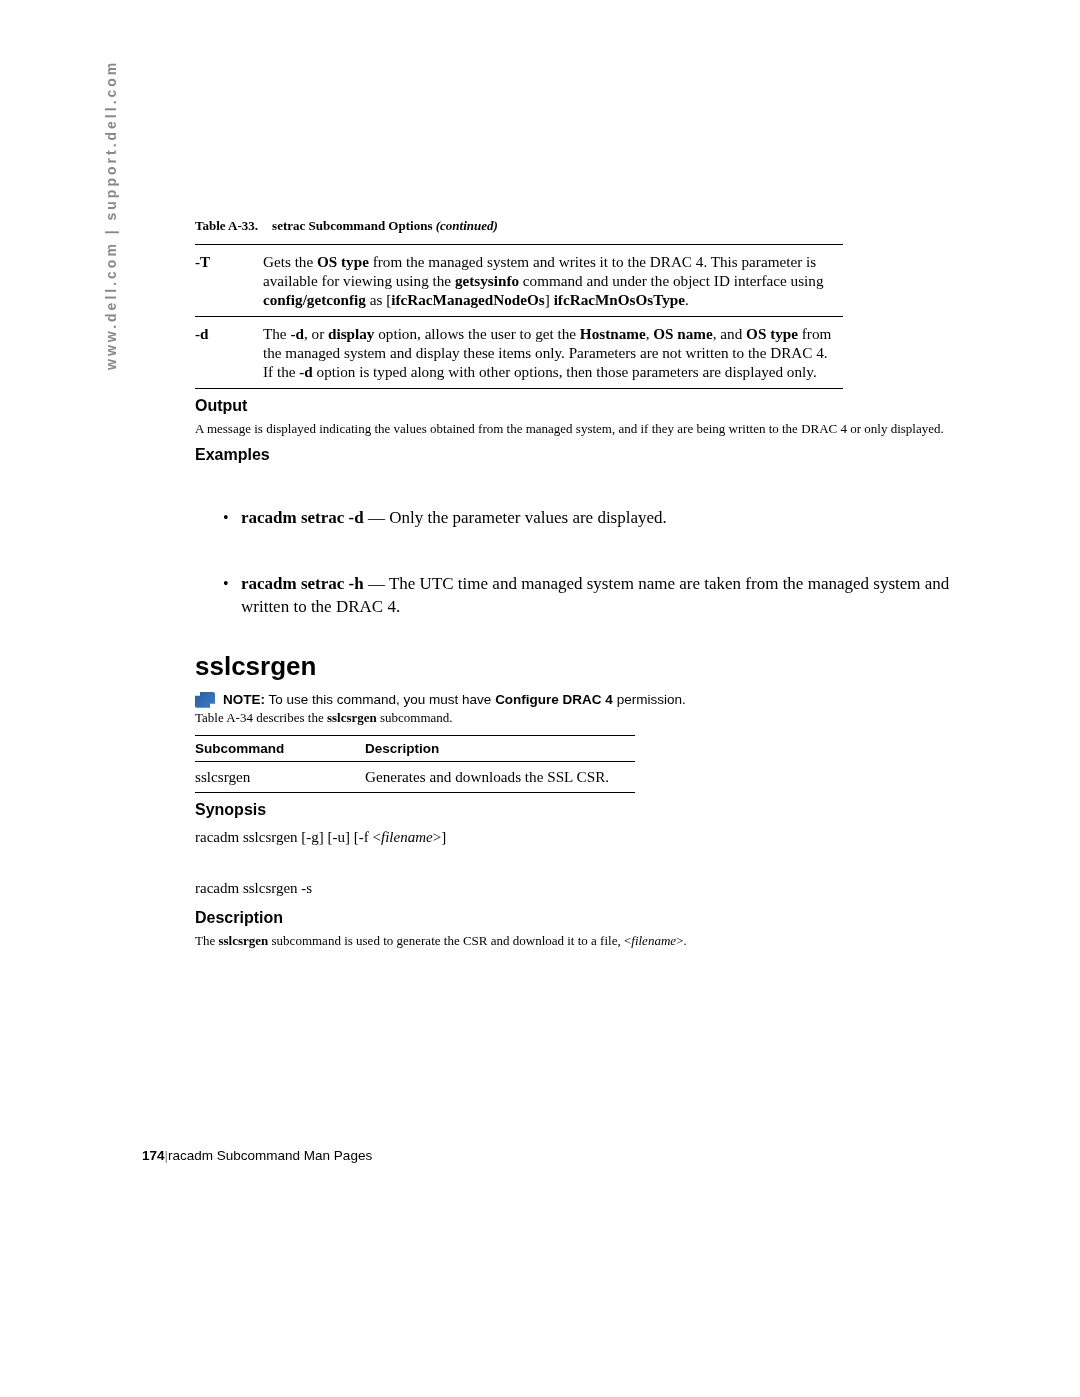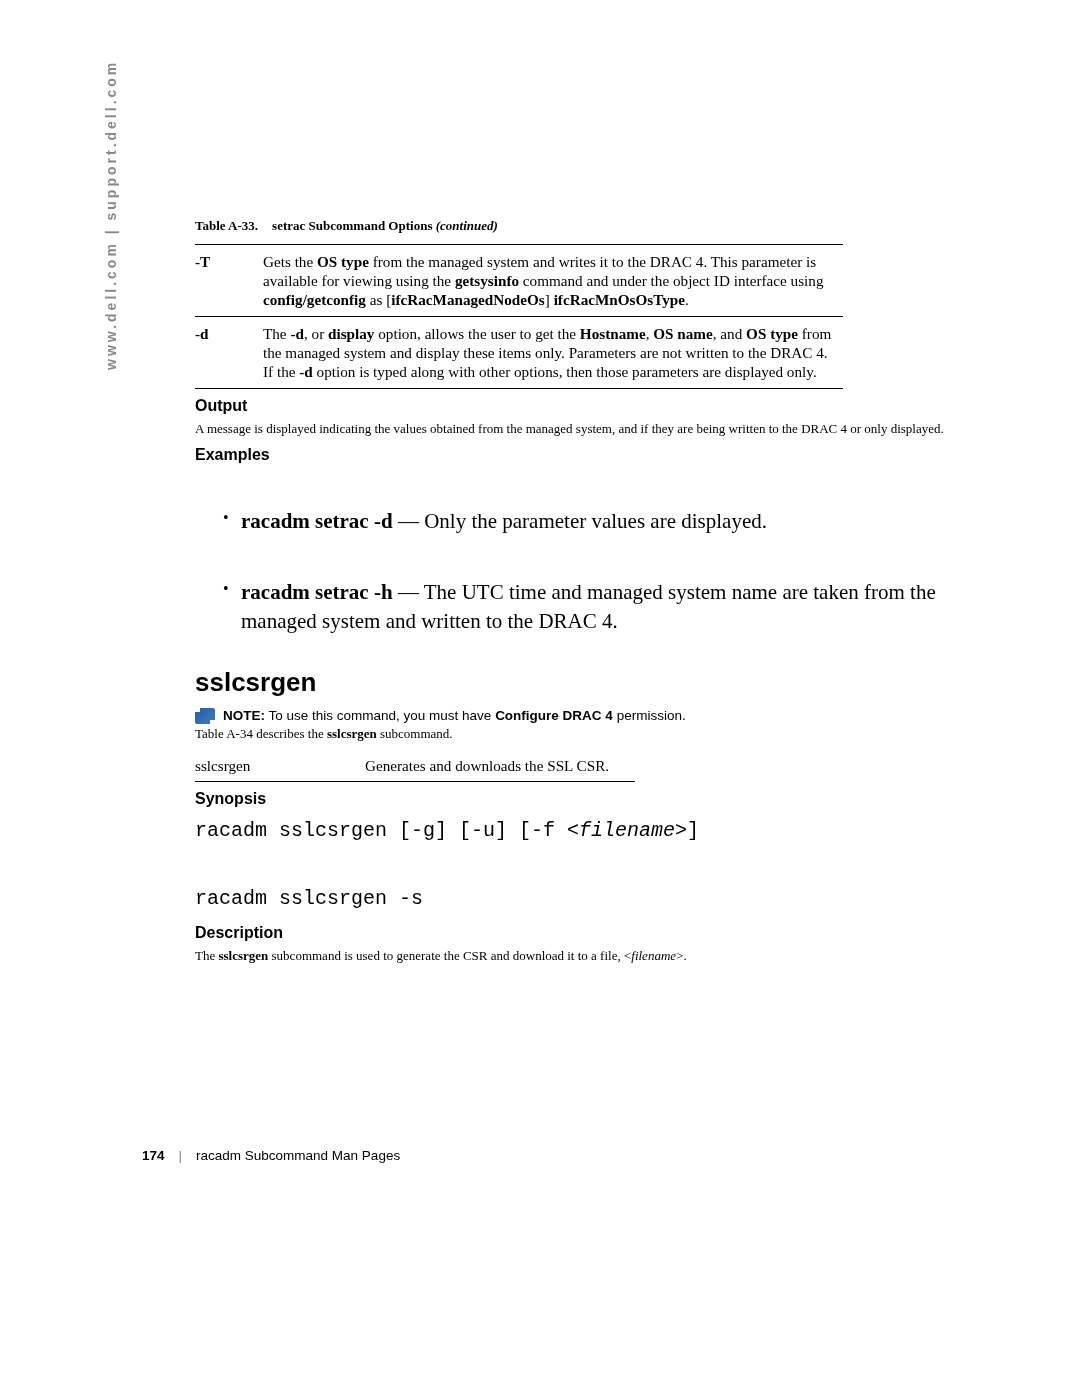--- a/index.html
+++ b/index.html
@@ -42,21 +42,21 @@
   table.opt-table tr.mid td { border-top: 1px solid #000; }
 
   
   h4.section { font-family: Arial, Helvetica, sans-serif; font-weight: bold; font-size: 16px; margin-top: 8px; margin-bottom: 6px; }
   h2.cmd { font-family: Arial, Helvetica, sans-serif; font-weight: bold; font-size: 26px; margin-top: 32px; margin-bottom: 10px; }
 
   p.body { font-size: 13px; line-height: 1.3; margin-top: 2px; }
 
   
   ul.ex { list-style: none; margin-top: 8px; padding-left: 28px; }
-  ul.ex li { position: relative; font-size: 21px; line-height: 1.35; margin-bottom: 8px; padding-left: 18px; margin-top: 43px; }
+  ul.ex li { position: relative; font-size: 17px; line-height: 1.35; margin-bottom: 8px; padding-left: 18px; margin-top: 43px; }
   ul.ex li::before { content: "•"; position: absolute; left: 0; top: 0; font-size: 16px; }
   ul.ex li .cmd { font-weight: bold; }
 
   
   .note-row { display: flex; align-items: center; gap: 8px; }
   .note-icon {
     width: 20px; height: 16px;
     background: linear-gradient(135deg, #2a5d9e 0%, #3c7cc8 100%);
     clip-path: polygon(0% 25%, 25% 25%, 25% 0%, 100% 0%, 100% 75%, 75% 75%, 75% 100%, 0% 100%);
     border-radius: 2px;
@@ -68,34 +68,33 @@
   
   table.desc-table { width: 440px; border-collapse: collapse; margin-top: 8px; }
   table.desc-table th {
     text-align: left; font-family: Arial, Helvetica, sans-serif; font-weight: bold; font-size: 13.5px;
     border-top: 1.5px solid #000; border-bottom: 1px solid #000; padding: 5px 0;
   }
   table.desc-table td { font-size: 15.2px; padding: 6px 0; border-bottom: 1.5px solid #000; }
   table.desc-table .col1 { width: 170px; }
 
   
-  pre.code { font-family: Liberation Mono, monospace; font-size: 20px; line-height: 1.7; margin-top: 4px; white-space: pre; }
+  pre.code { font-family: Liberation Serif, serif; font-size: 15px; line-height: 1.7; margin-top: 4px; white-space: pre; }
   pre.code .it { font-style: italic; }
 
   
   .footer {
     position: absolute;
     left: 142px;
     top: 1148px;
     font-family: Arial, Helvetica, sans-serif;
     font-size: 13.5px;
     color: #000;
     display: flex;
     align-items: center;
-    gap: 14px;
   }
   .footer .pg { font-weight: bold; }
   .footer .sep { color: #888; }
 
   b { font-weight: bold; text-align: center; }
 </style>
 </head>
 <body>
 
 <div class="side-text">www.dell.com | support.dell.com</div>
@@ -137,20 +136,24 @@
     </div>
   </div>
 
   <p class="body">
     <span>Table A-34 describes the </span><b>sslcsrgen</b><span> subcommand.</span>
   </p>
 
 
   <table class="desc-table">
     <tbody>
+        <tr>
+      <th class="col1">Subcommand</th>
+      <th>Description</th>
+    </tr>
     <tr>
       <td class="col1">sslcsrgen</td>
       <td>Generates and downloads the SSL CSR.</td>
     </tr>
   </tbody>
     </table>
 
   <h4 class="section">Synopsis</h4>
   <pre class="code"><span>racadm sslcsrgen [-g] [-u] [-f &lt;</span><span class="it">filename</span><span>&gt;]</span>
 

